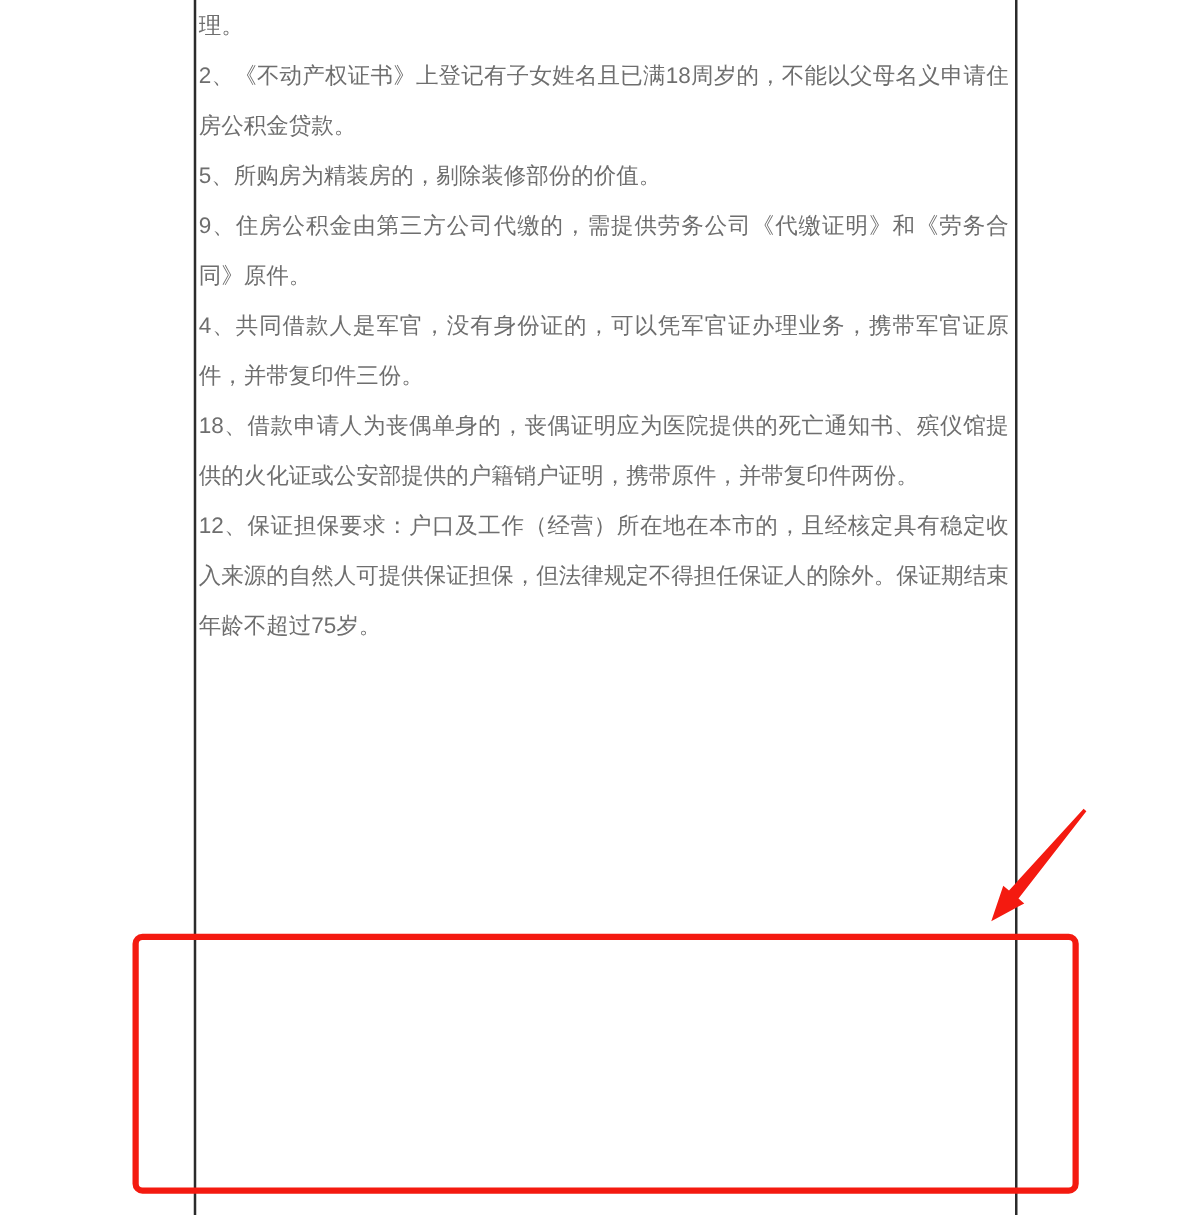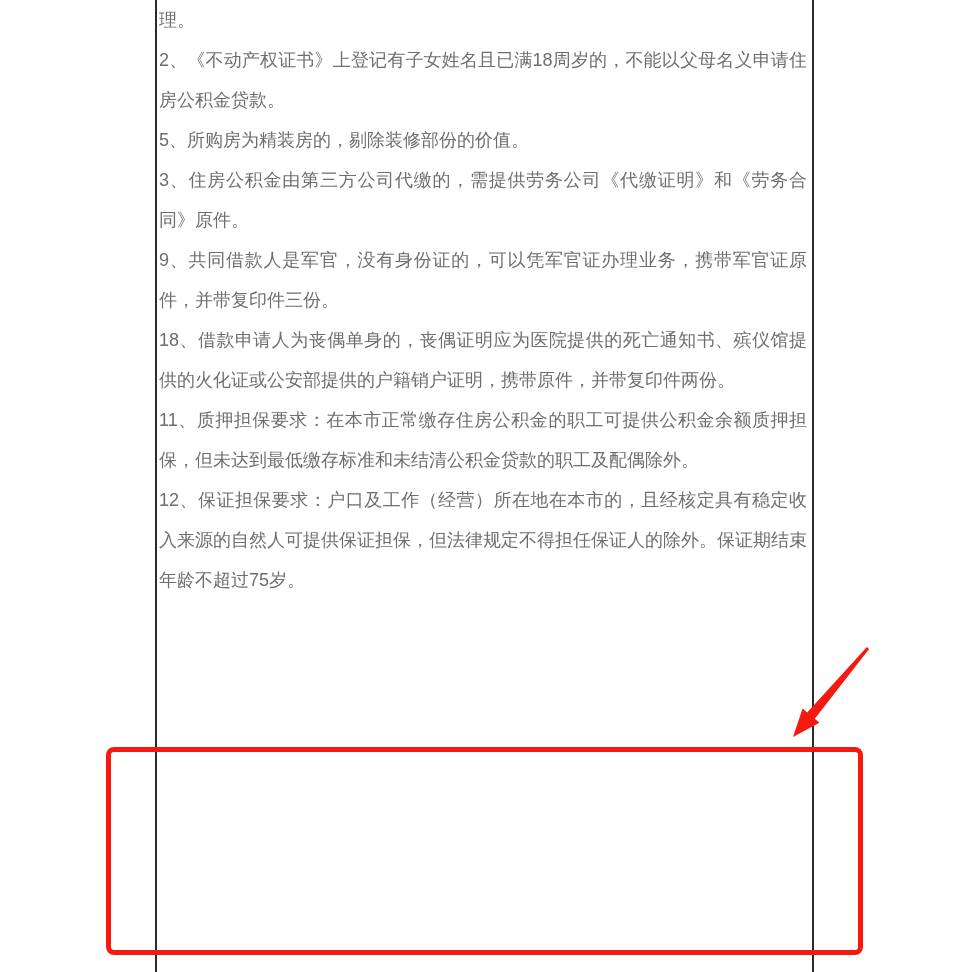--- a/index.html
+++ b/index.html
@@ -65,24 +65,23 @@
 
 <div class="page">
 
   <div class="v-border left"></div>
   <div class="v-border right"></div>
 
   <div class="text-col">
     <p>理。</p>
     <p>2、《不动产权证书》上登记有子女姓名且已满18周岁的，不能以父母名义申请住房公积金贷款。</p>
     <p>5、所购房为精装房的，剔除装修部份的价值。</p>
-    <p>3、住房公积金由第三方公司代缴的，需提供劳务公司《代缴证明》和《劳务合同》原件。</p>
-    <p>9、共同借款人是军官，没有身份证的，可以凭军官证办理业务，携带军官证原件，并带复印件三份。</p>
+    <p>9、住房公积金由第三方公司代缴的，需提供劳务公司《代缴证明》和《劳务合同》原件。</p>
+    <p>4、共同借款人是军官，没有身份证的，可以凭军官证办理业务，携带军官证原件，并带复印件三份。</p>
     <p>18、借款申请人为丧偶单身的，丧偶证明应为医院提供的死亡通知书、殡仪馆提供的火化证或公安部提供的户籍销户证明，携带原件，并带复印件两份。</p>
-    <p>11、质押担保要求：在本市正常缴存住房公积金的职工可提供公积金余额质押担保，但未达到最低缴存标准和未结清公积金贷款的职工及配偶除外。</p>
     <p>12、保证担保要求：户口及工作（经营）所在地在本市的，且经核定具有稳定收入来源的自然人可提供保证担保，但法律规定不得担任保证人的除外。保证期结束年龄不超过75岁。</p>
   </div>
 
   <div class="highlight-box"></div>
 
   <svg class="arrow-svg" viewBox="0 0 957 972" xmlns="http://www.w3.org/2000/svg">
     <polygon points="869.1,649 814.8,718.8 819.4,722.7 793,737 802.6,708.5 807.2,712.4 866.9,647" fill="#f41a10"></polygon>
   </svg>
 
 </div>

